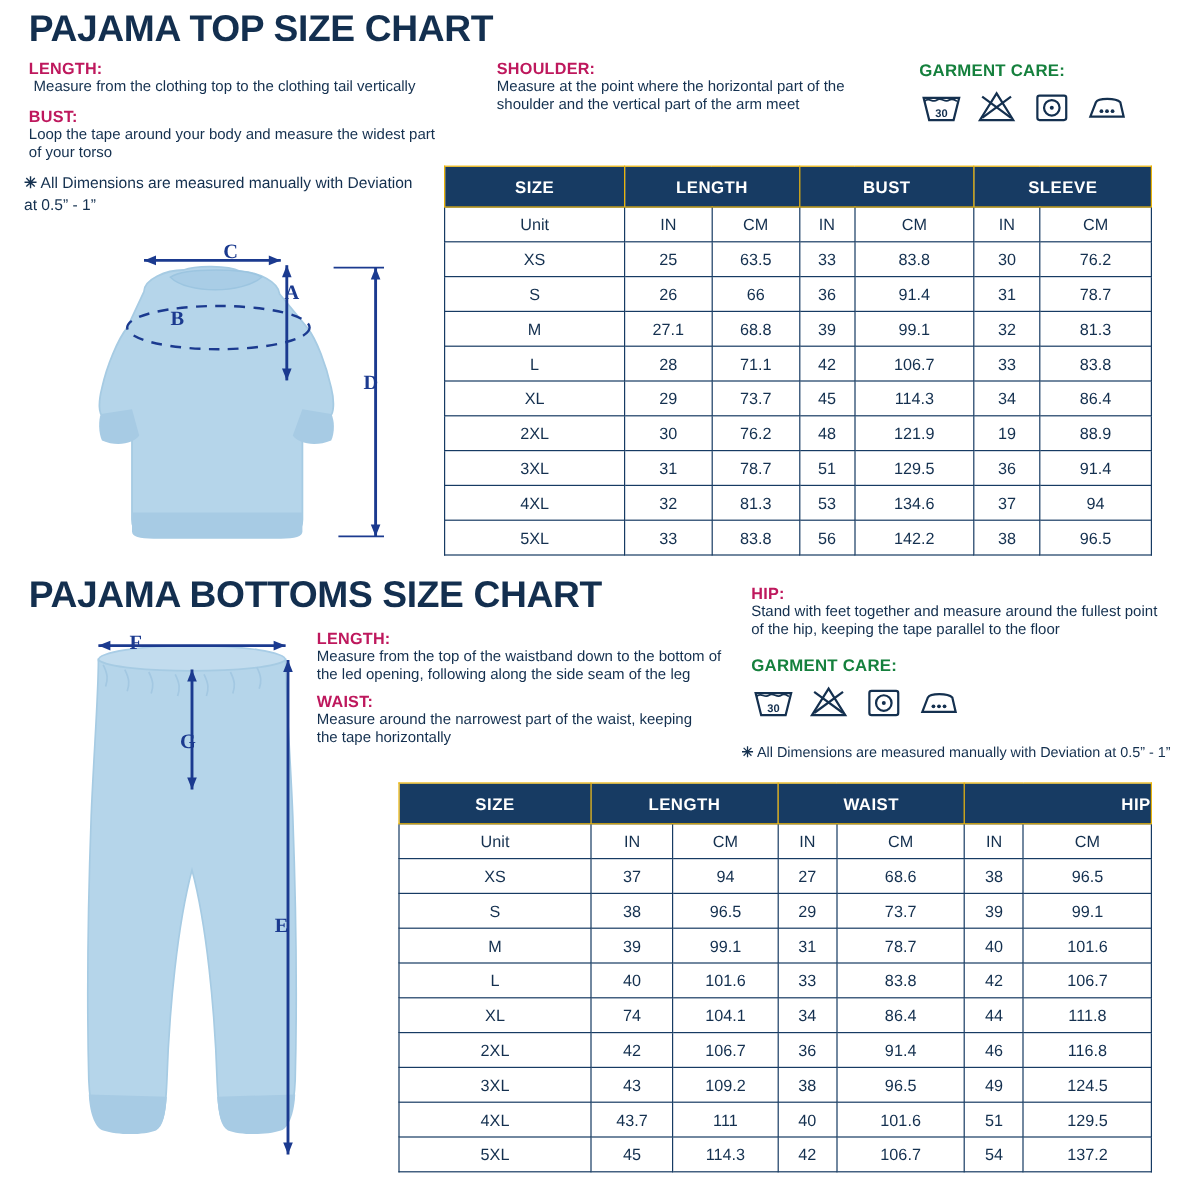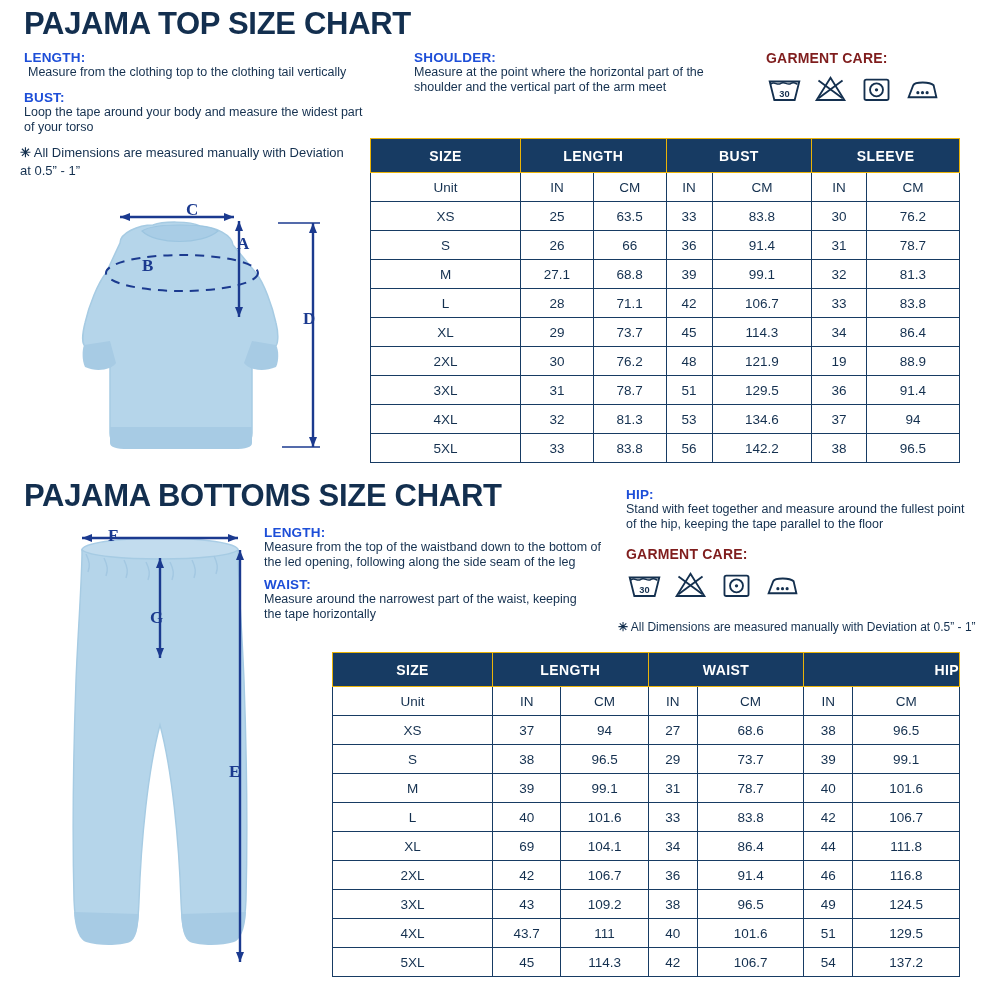--- a/index.html
+++ b/index.html
@@ -22,33 +22,33 @@
     letter-spacing: -0.3px;
     color: #132f4f;
     white-space: nowrap;
   }
   #title-top { left: 24px; top: 6px; }
   #title-bottom { left: 24px; top: 478px; }
 
   
   .m-block { position: absolute; }
   .m-head {
-    font-size: 13.5px; font-weight: bold; color: #1d4ed8;
+    font-size: 13.5px; font-weight: bold; color: #be185d;
     letter-spacing: 0.2px;
   }
   .m-body {
     font-size: 12.5px; color: #14304f; line-height: 15px;
   }
   .note {
     position: absolute; font-size: 13px; color: #14304f; line-height: 18px;
   }
   .note .star { font-weight: bold; }
 
   
-  .care-title { font-size: 14px; font-weight: bold; color: #7f1d1d; letter-spacing: .2px;}
+  .care-title { font-size: 14px; font-weight: bold; color: #15803d; letter-spacing: .2px;}
   .care-row { display: flex; gap: 9px; align-items: flex-end; margin-top: 7px; }
   .care-icon { width: 37px; height: 30px; }
 
   
   table {
     position: absolute;
     border-collapse: collapse;
     background: #fff;
   }
   table td, table th {
@@ -419,21 +419,21 @@
         <td>L</td>
         <td>40</td>
         <td>101.6</td>
         <td>33</td>
         <td>83.8</td>
         <td>42</td>
         <td>106.7</td>
       </tr>
       <tr>
         <td>XL</td>
-        <td>69</td>
+        <td>74</td>
         <td>104.1</td>
         <td>34</td>
         <td>86.4</td>
         <td>44</td>
         <td>111.8</td>
       </tr>
       <tr>
         <td>2XL</td>
         <td>42</td>
         <td>106.7</td>

